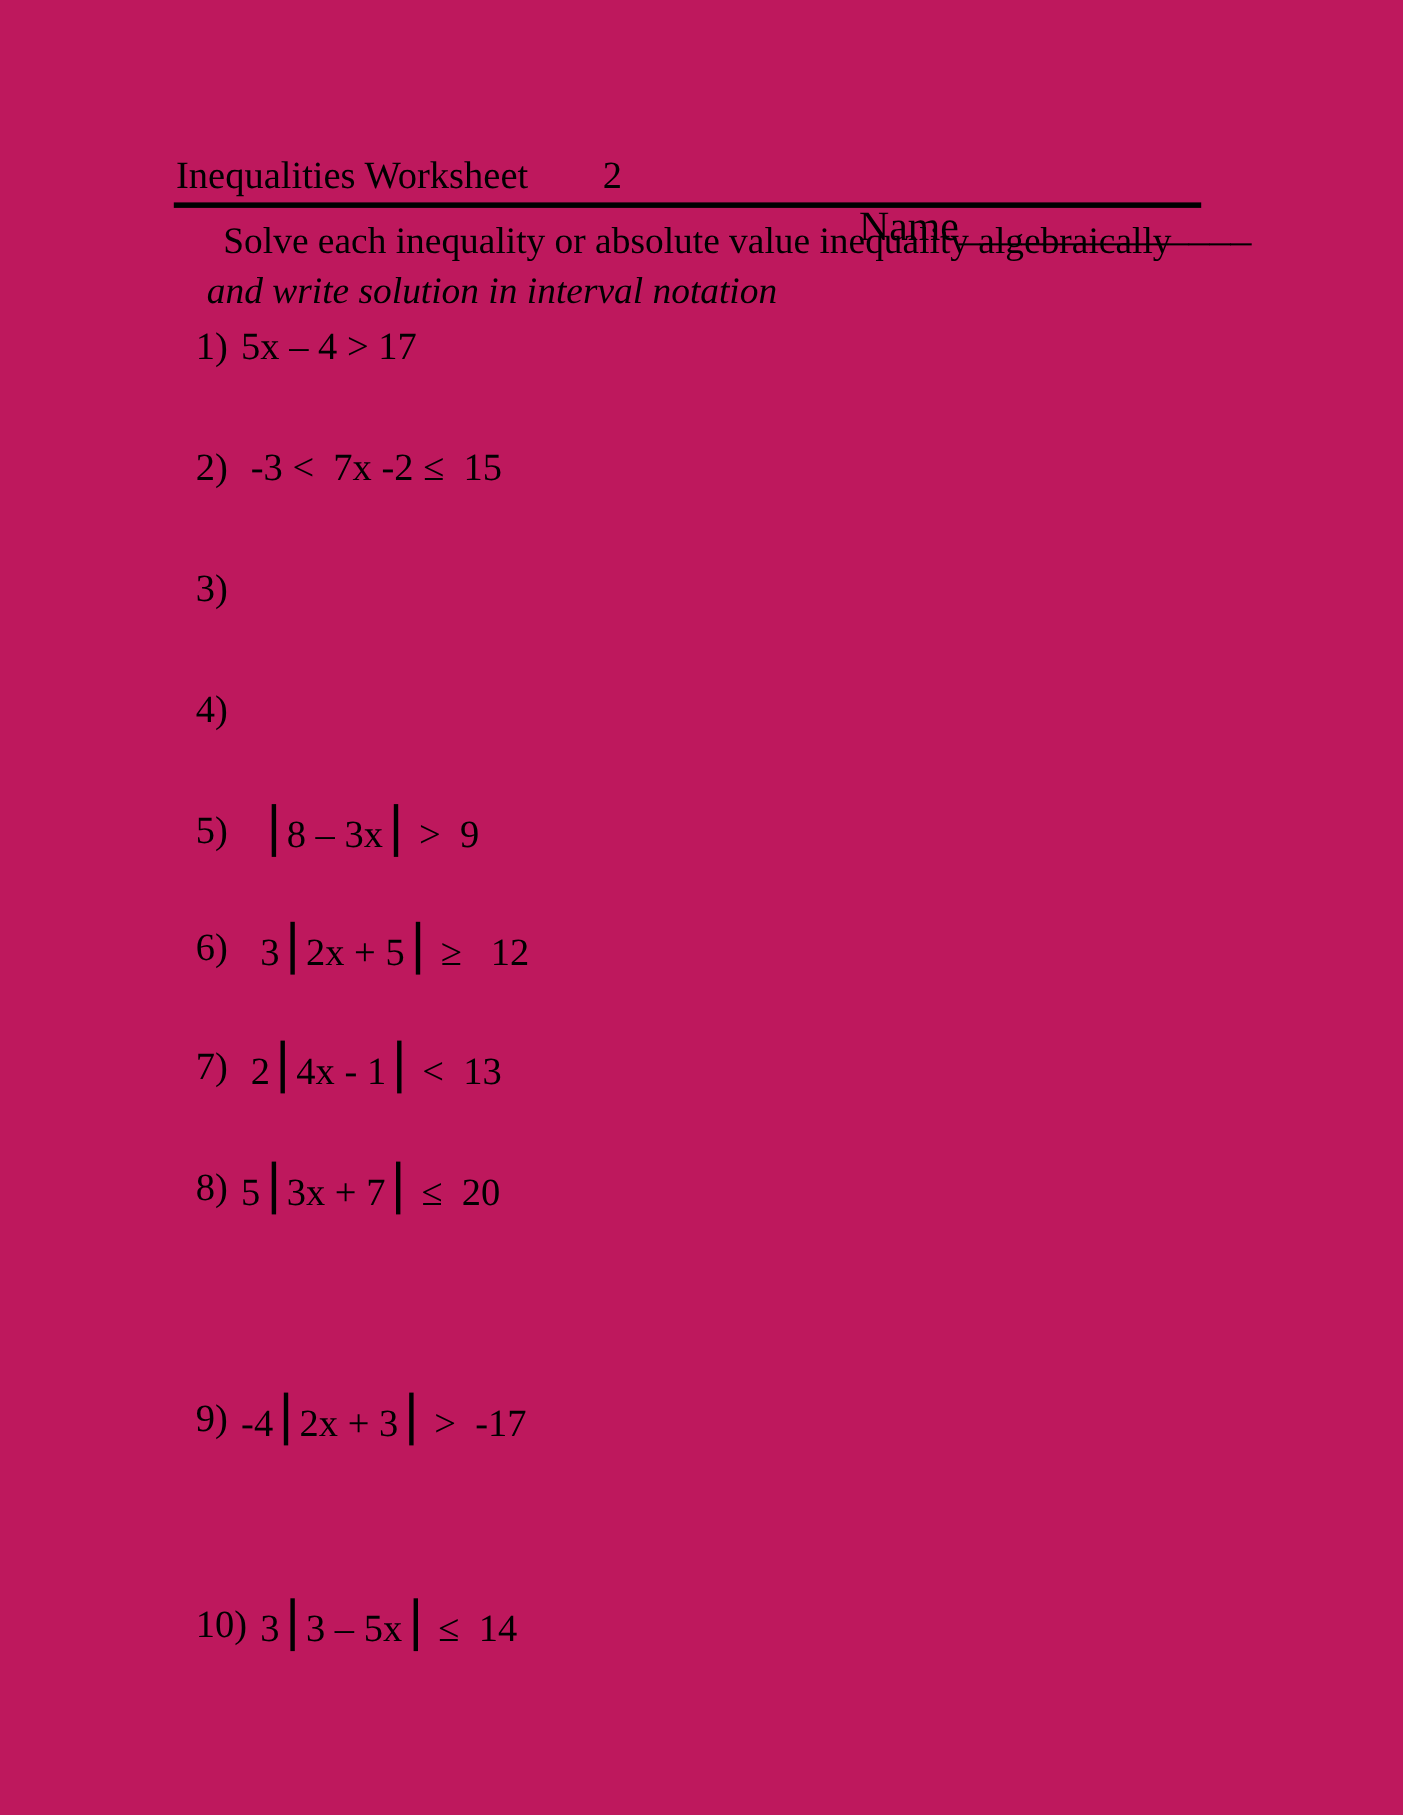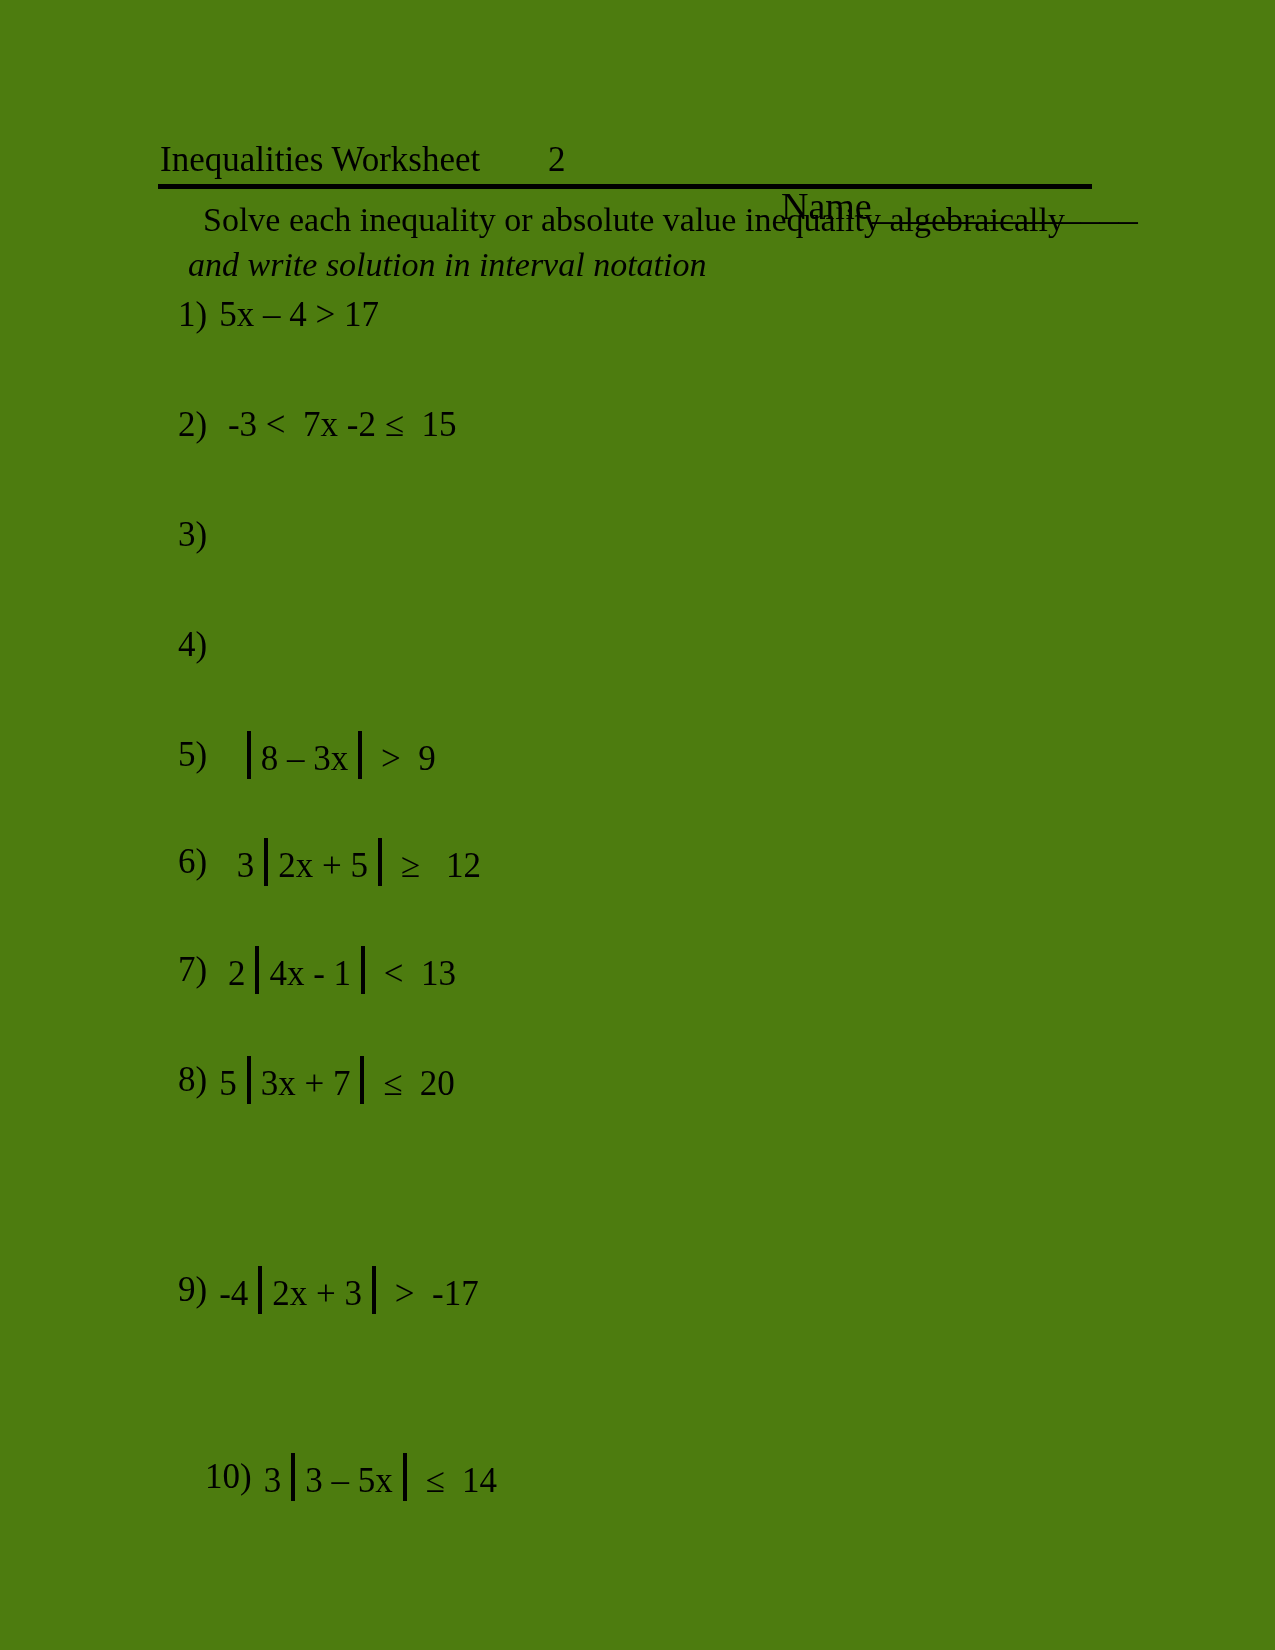--- a/index.html
+++ b/index.html
@@ -11,21 +11,21 @@
     position: relative;
     width: 1275px;
     height: 1650px;
     font-family: "Liberation Serif", serif;
     color: #000000;
     overflow: hidden;
   }
   .page {
     position: absolute;
     inset: 0;
-    background: #4d7c0f;
+    background: #be185d;
   }
   .header-title {
     position: absolute;
     left: 160px;
     top: 140px;
     font-size: 35px;
     white-space: pre;
   }
   .header-num {
     position: absolute;
@@ -83,21 +83,21 @@
   }
   .problem:nth-child(1)  { top: 287px; }
   .problem:nth-child(2)  { top: 397px; }
   .problem:nth-child(3)  { top: 507px; }
   .problem:nth-child(4)  { top: 617px; }
   .problem:nth-child(5)  { top: 727px; }
   .problem:nth-child(6)  { top: 834px; }
   .problem:nth-child(7)  { top: 942px; }
   .problem:nth-child(8)  { top: 1052px; }
   .problem:nth-child(9)  { top: 1262px; }
-  .problem:nth-child(10) { top: 1449px; margin-left: 27px; }
+  .problem:nth-child(10) { top: 1449px; }
 </style>
 </head>
 <body>
 
 <div class="page">
 
   <div class="header-title">Inequalities Worksheet</div>
 
   <div class="header-num">2</div>
 

